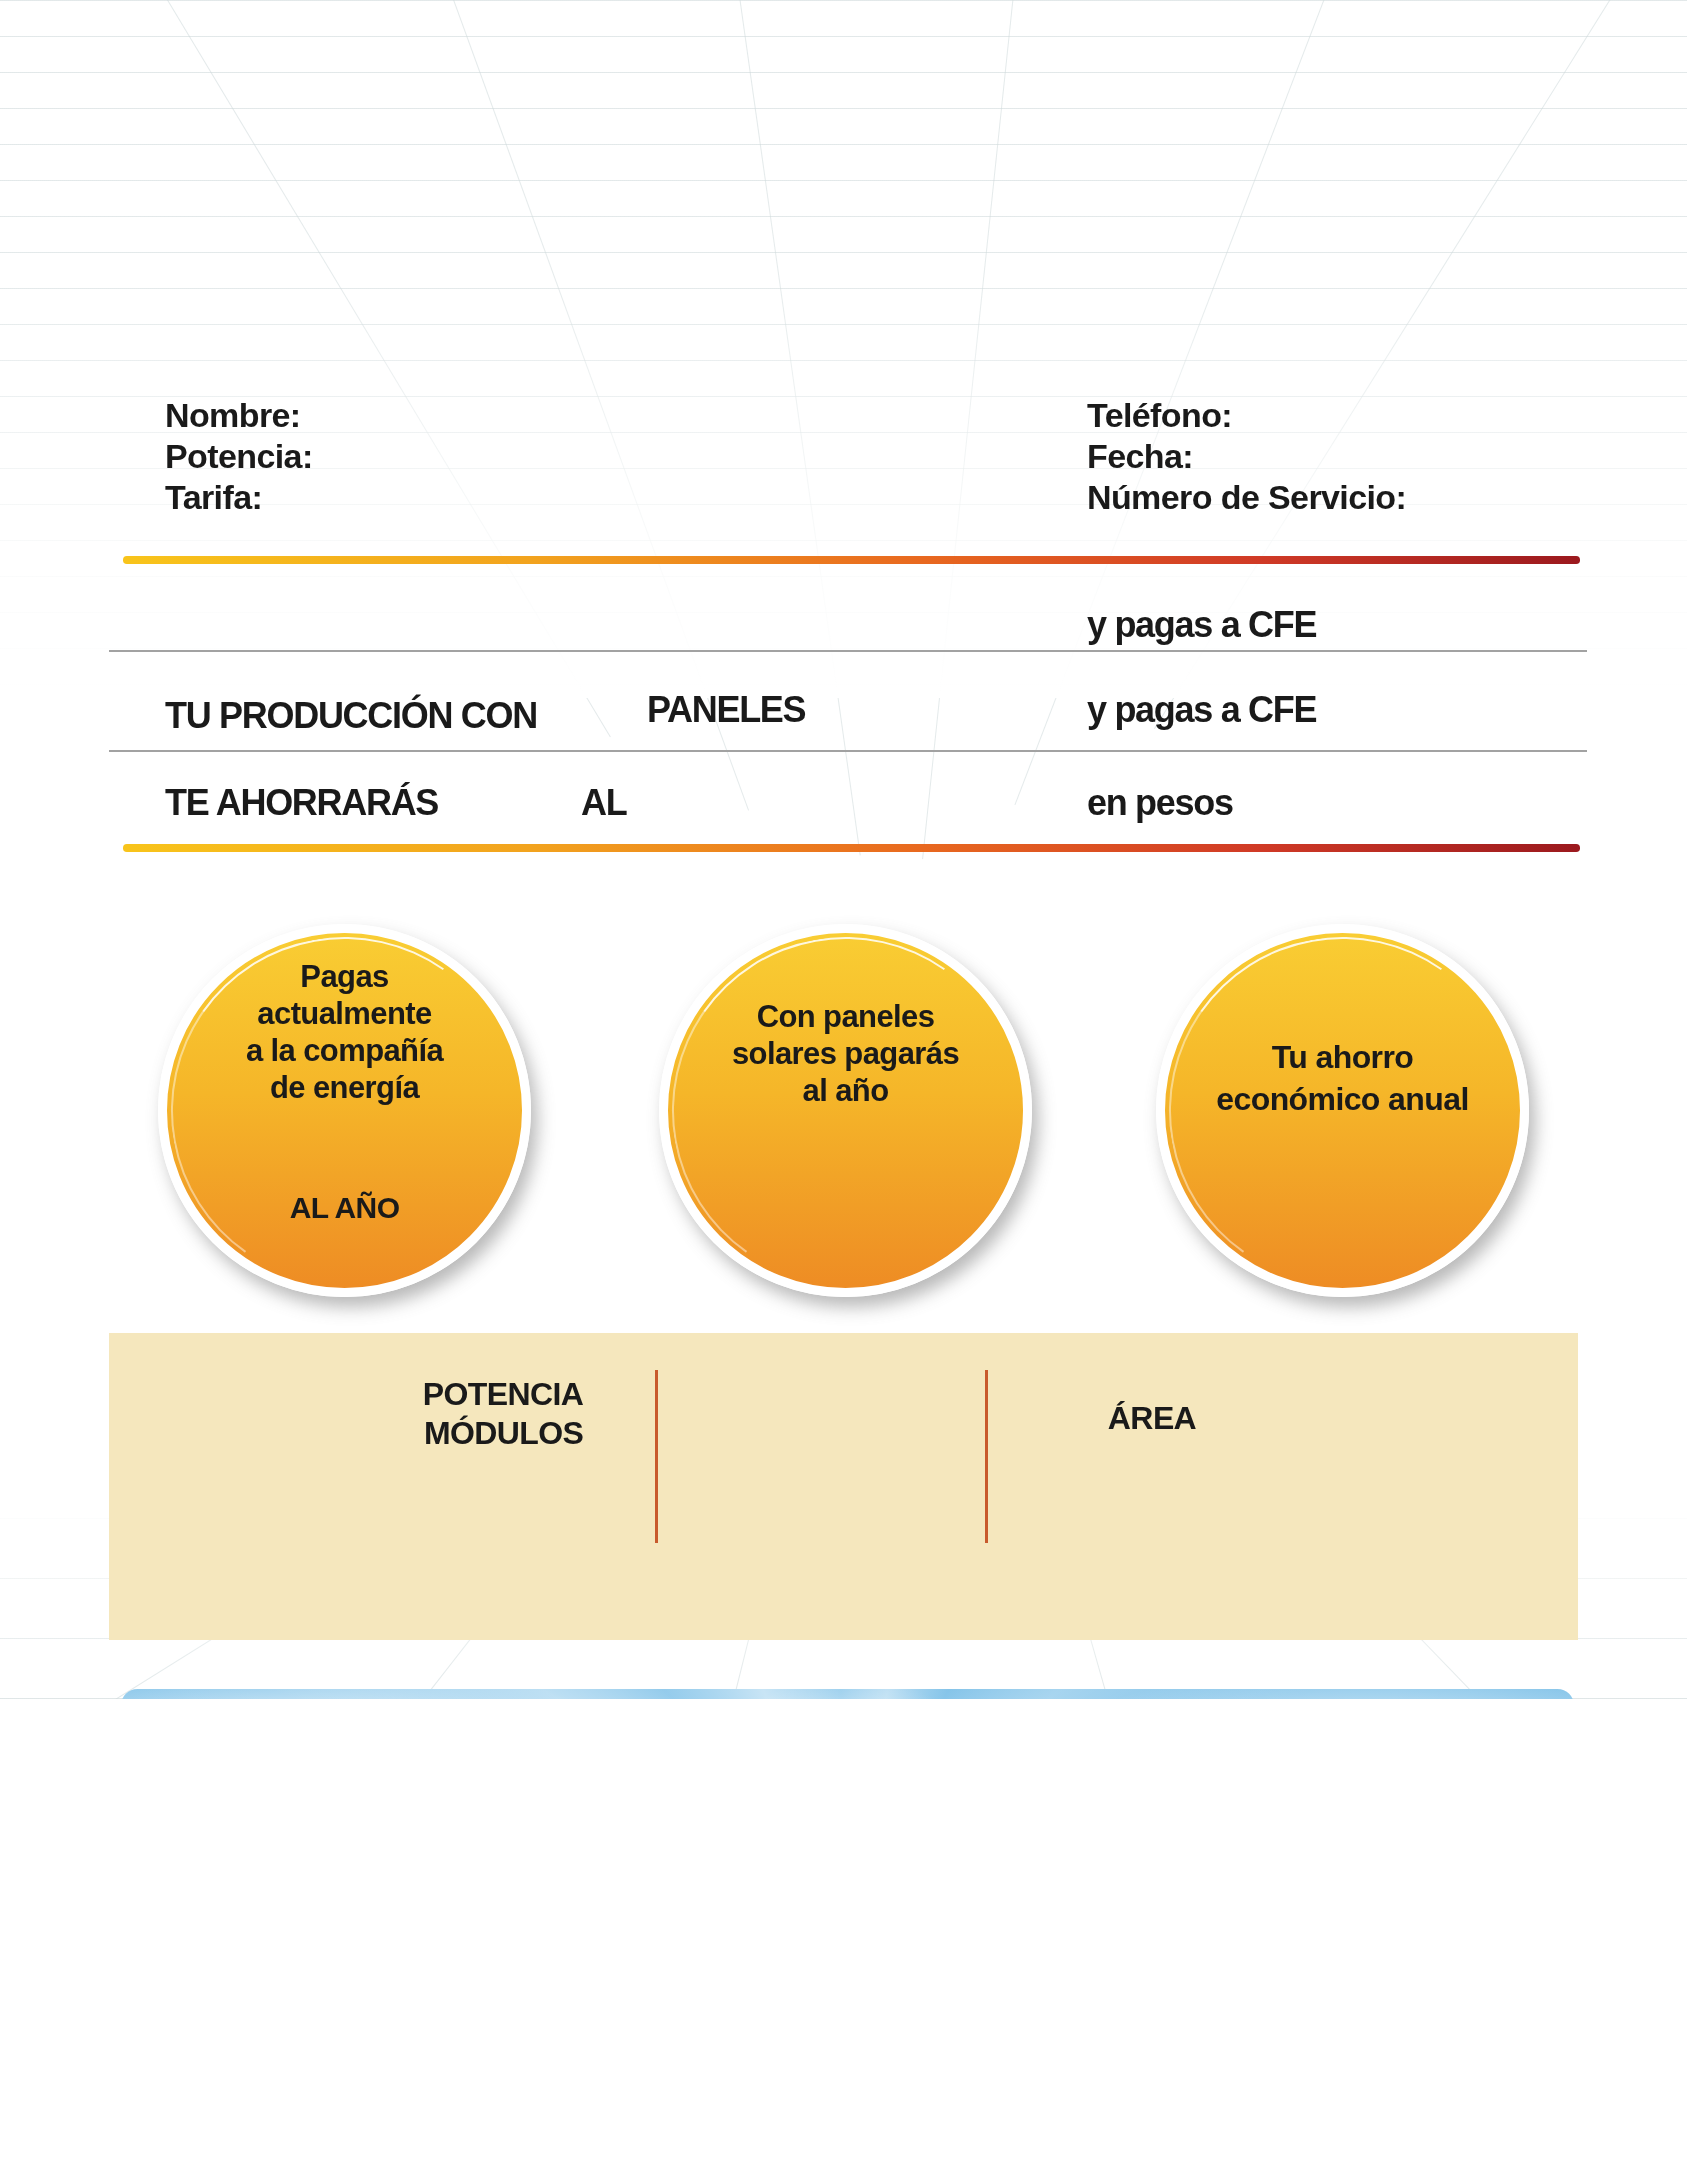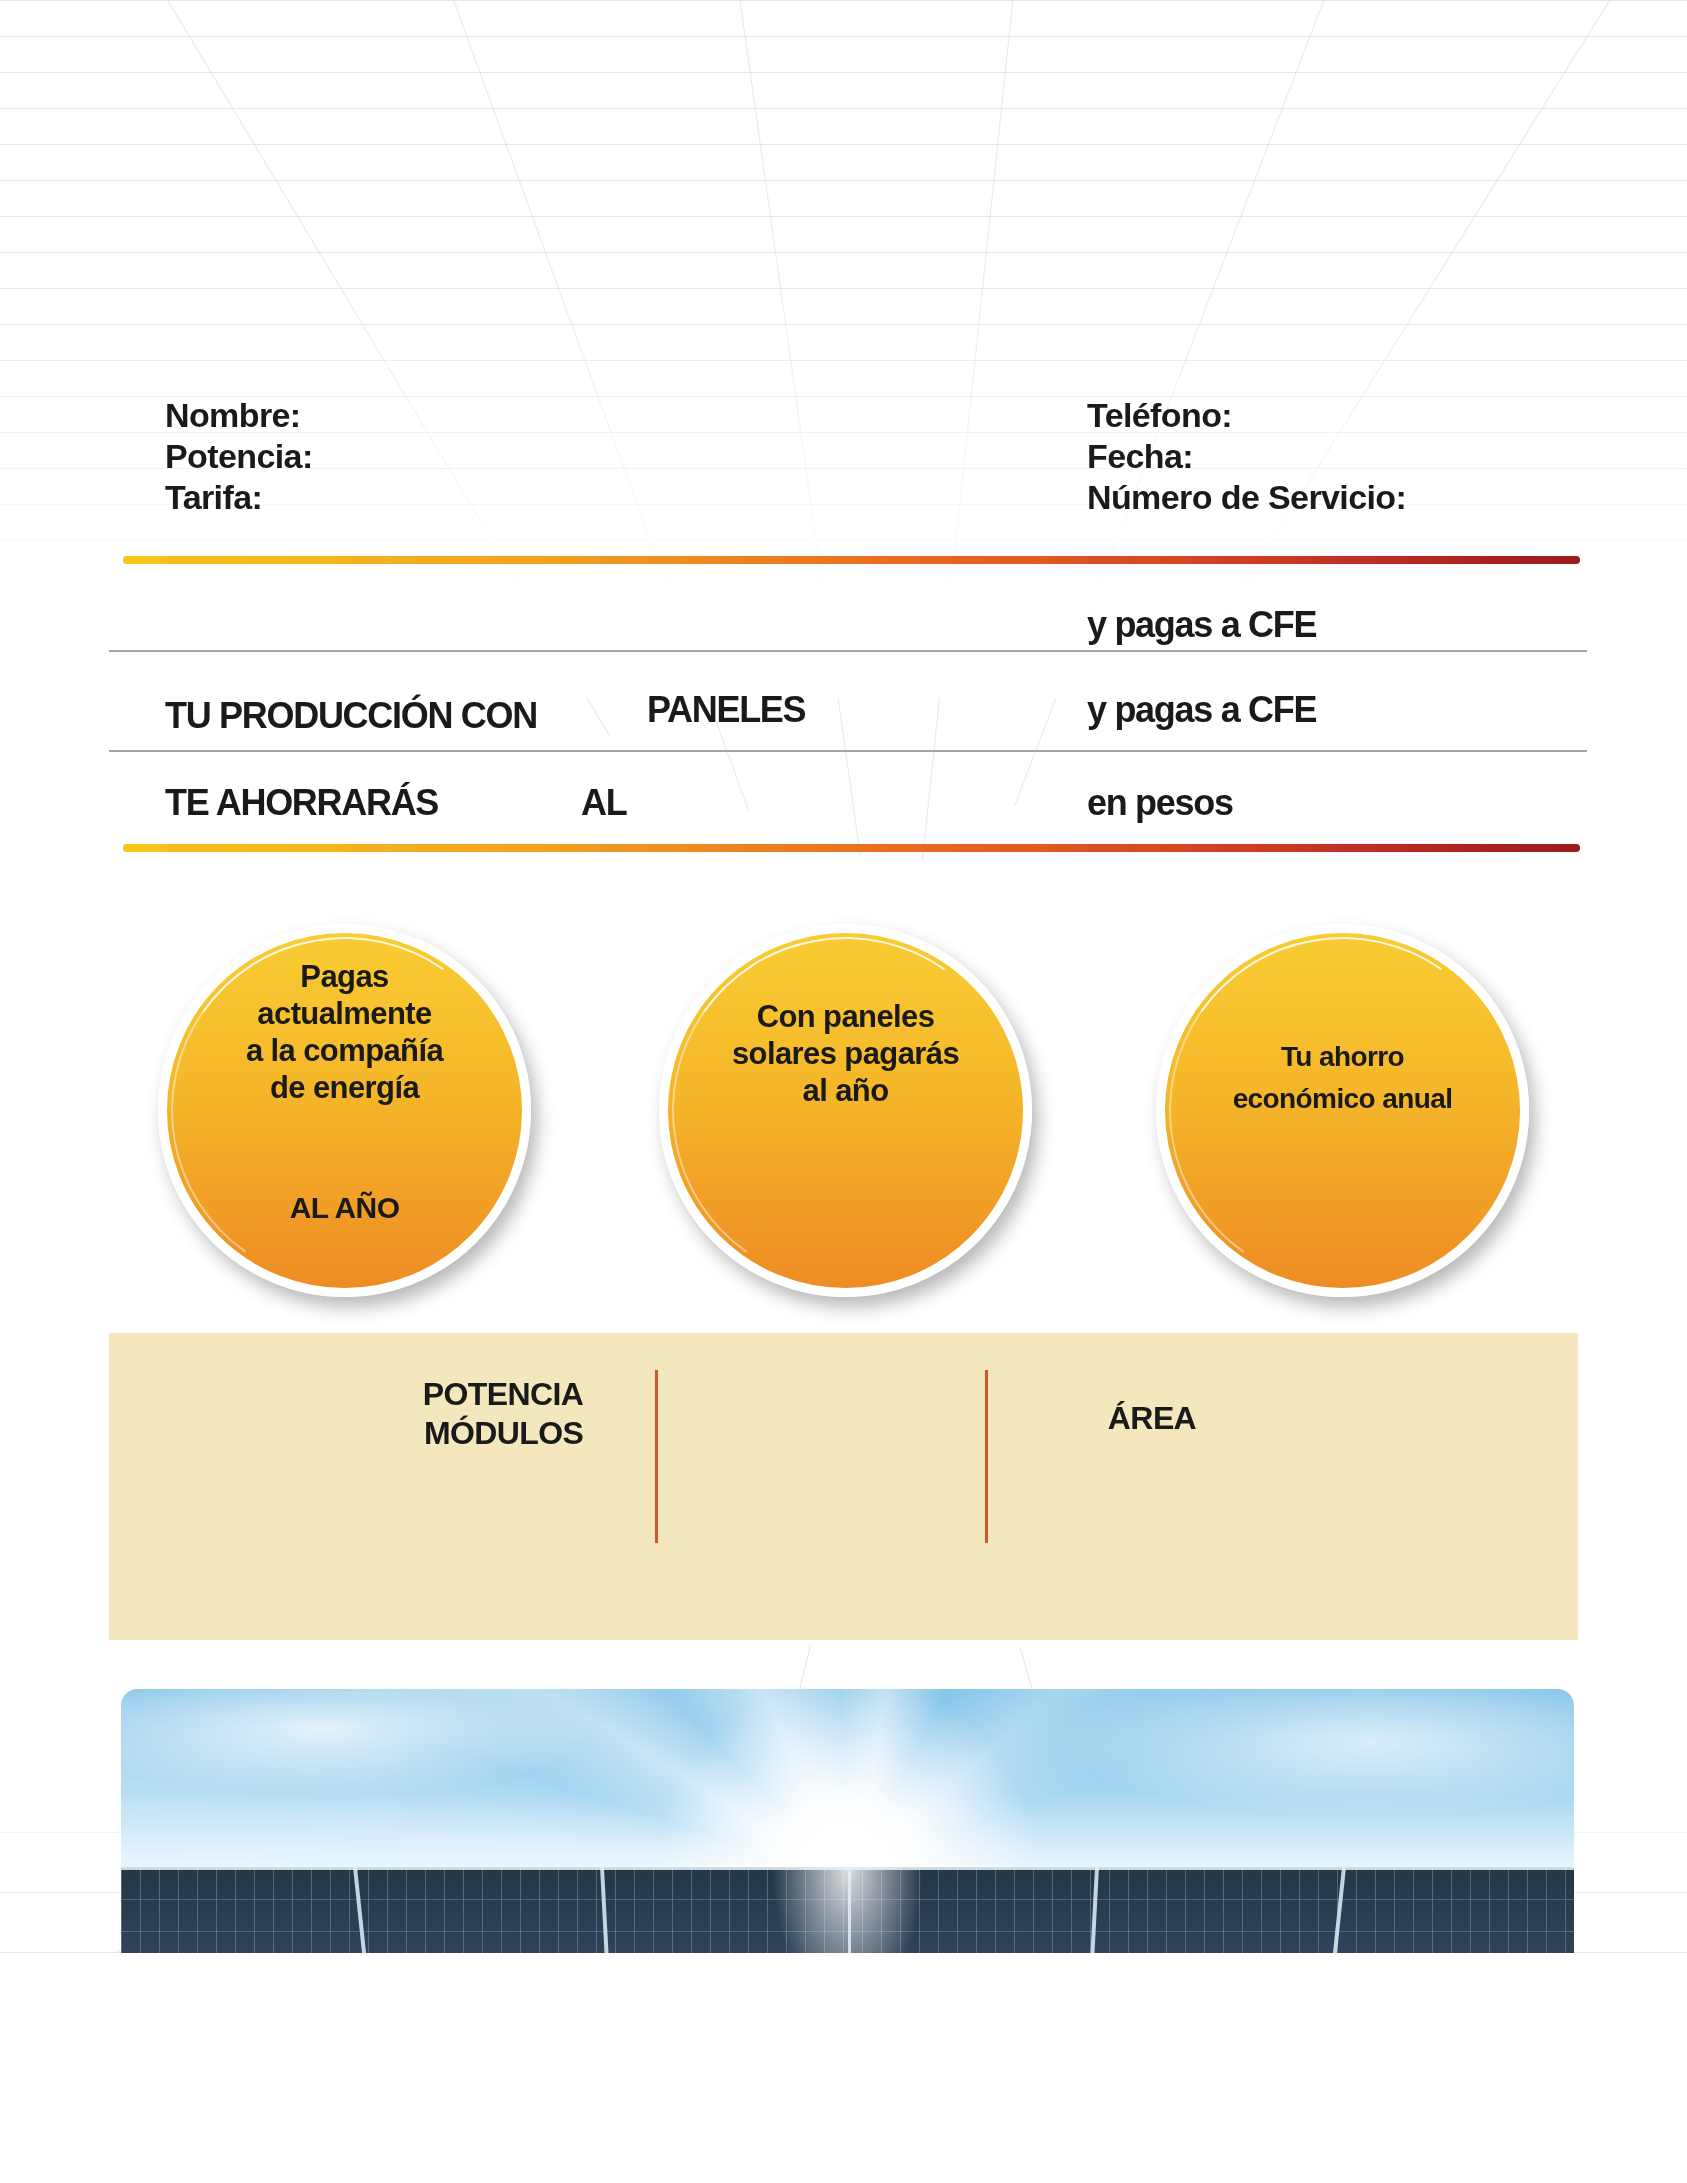--- a/index.html
+++ b/index.html
@@ -1,17 +1,17 @@
 <!DOCTYPE html>
 <html style="font-size:10.2px"><head>
 <meta charset="utf-8">
 <style>
   html,body{margin:0;padding:0;background:#ffffff;}
   .page{
-    position:relative;width:1688px;height:1953px;background:#ffffff;overflow:hidden;
+    position:relative;width:1688px;height:1699px;background:#ffffff;overflow:hidden;
     font-family:"Liberation Sans", sans-serif;color:#1a1a1a;
   }
   
   .grid{position:absolute;left:0;width:100%;pointer-events:none;}
   .grid-top{top:0;height:698px;
     background:repeating-linear-gradient(180deg, rgba(203,214,216,.55) 0 1.3px, transparent 1.3px 36px);}
   .grid-bottom{bottom:0;height:190px;
     background:repeating-linear-gradient(0deg, rgba(203,214,216,.6) 0 1.3px, transparent 1.3px 60px);}
   .gt-diag{position:absolute;top:-25.4px;width:1.3px;height:889px;background:rgba(205,216,218,.55);transform-origin:top center;}
   .gb-diag{position:absolute;bottom:-12.7px;width:1.3px;height:330px;background:rgba(205,216,218,.6);transform-origin:bottom center;}
@@ -33,21 +33,21 @@
   
   .circle{position:absolute;width:355px;height:355px;border-radius:50%;border:9px solid #ffffff;
     background:linear-gradient(180deg,#F9CD33 0%,#F5B629 45%,#EE8C24 100%);
     box-shadow:6.3px 10.2px 16.5px rgba(100,100,100,.45);}
   .circle::after{content:"";position:absolute;inset:3.8px;border-radius:50%;border:2.5px solid transparent;
     border-top-color:rgba(255,255,255,.85);border-left-color:rgba(255,255,255,.45);transform:rotate(-10deg);}
   .c1{left:158px;top:924px;} .c2{left:659px;top:924px;} .c3{left:1156px;top:924px;}
   .circle .txt{position:absolute;left:0;width:100%;text-align:center;font-weight:bold;
     font-size:31px;line-height:37px;letter-spacing:-0.6px;}
   .c1 .txt{top:25.4px;} .c2 .txt{top:65px;}
-  .c3 .txt{top:103px;font-size:28px;line-height:42px;text-align:center;}
+  .c3 .txt{top:103px;font-size:32px;line-height:42px;text-align:center;}
   .circle .footer{position:absolute;left:0;width:100%;text-align:center;font-weight:bold;
     font-size:30px;letter-spacing:-0.6px;top:258px;}
   
   .band{position:absolute;left:109px;top:1333px;width:1469px;height:307px;background:#F5E7BD;}
   .band .col{position:absolute;transform:translateX(-50%);text-align:center;font-weight:bold;
     font-size:32px;line-height:39px;letter-spacing:-0.6px;top:42px;white-space:nowrap;}
   .band .col-1{left:394px;text-align:right;} .band .col-2{left:715px;} .band .col-3{left:1043px;top:66px;}
   .band .vline{position:absolute;top:37px;width:2.5px;height:173px;background:#C85A2C;}
   .band .vline-1{left:546px;} .band .vline-2{left:876px;}
   

